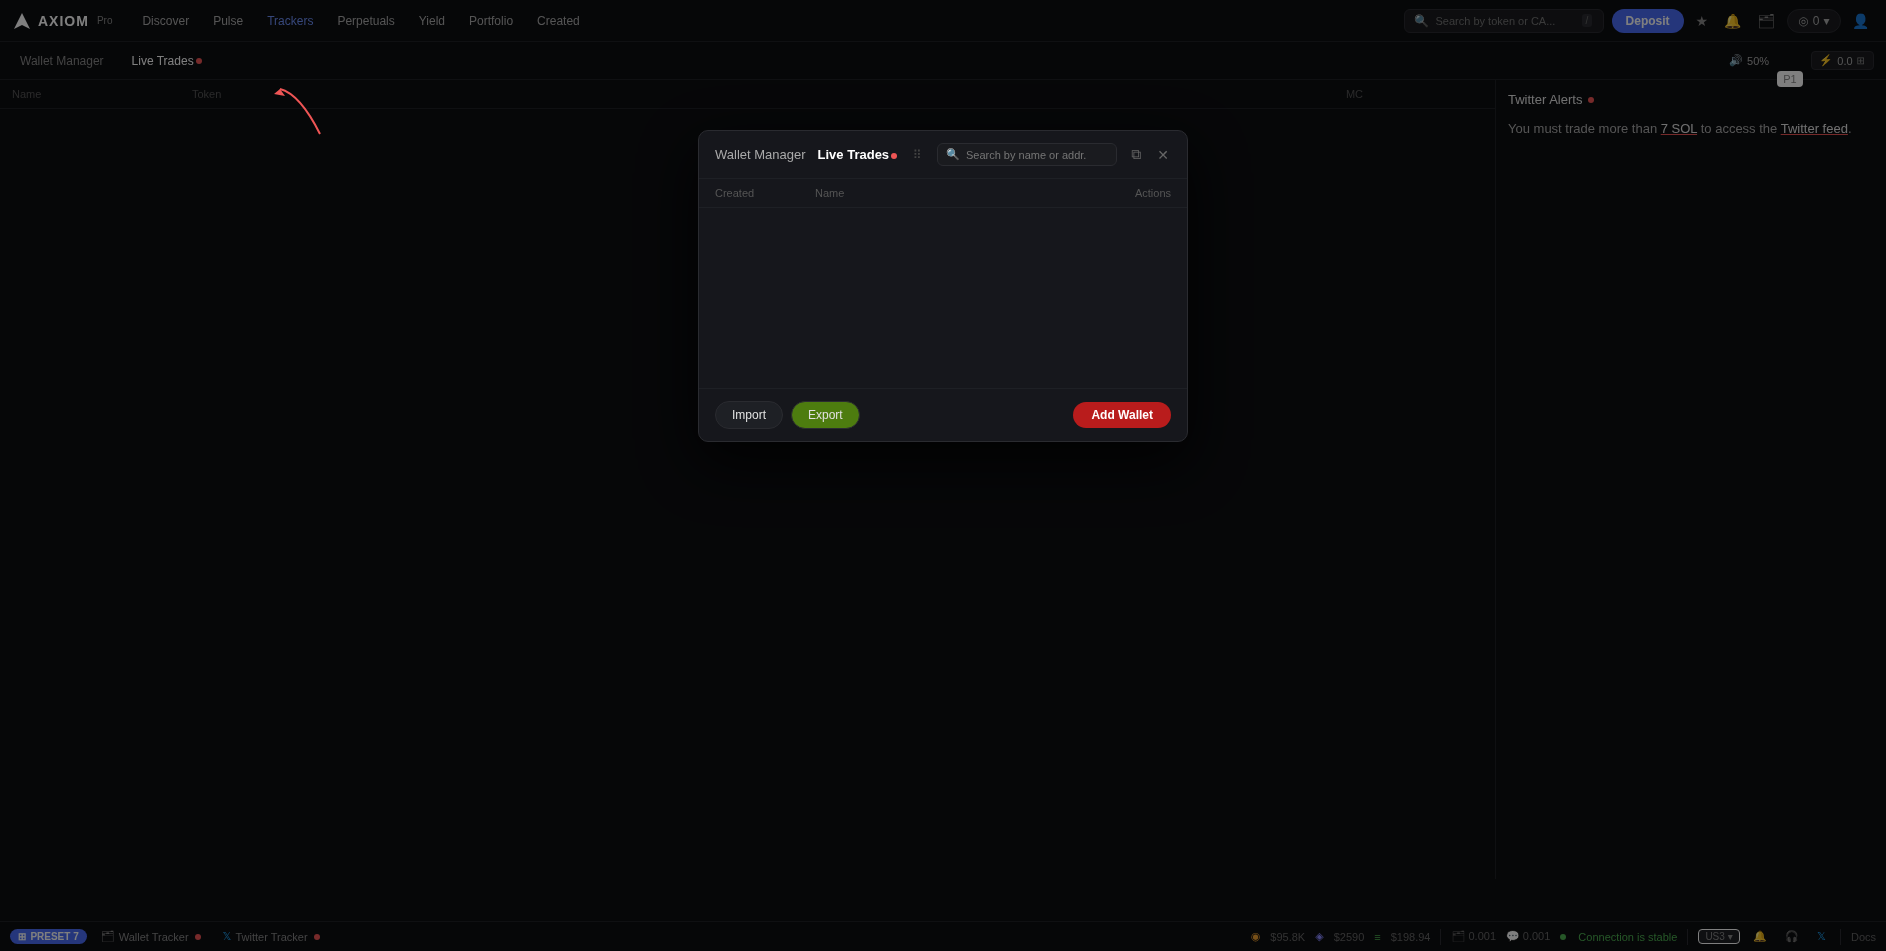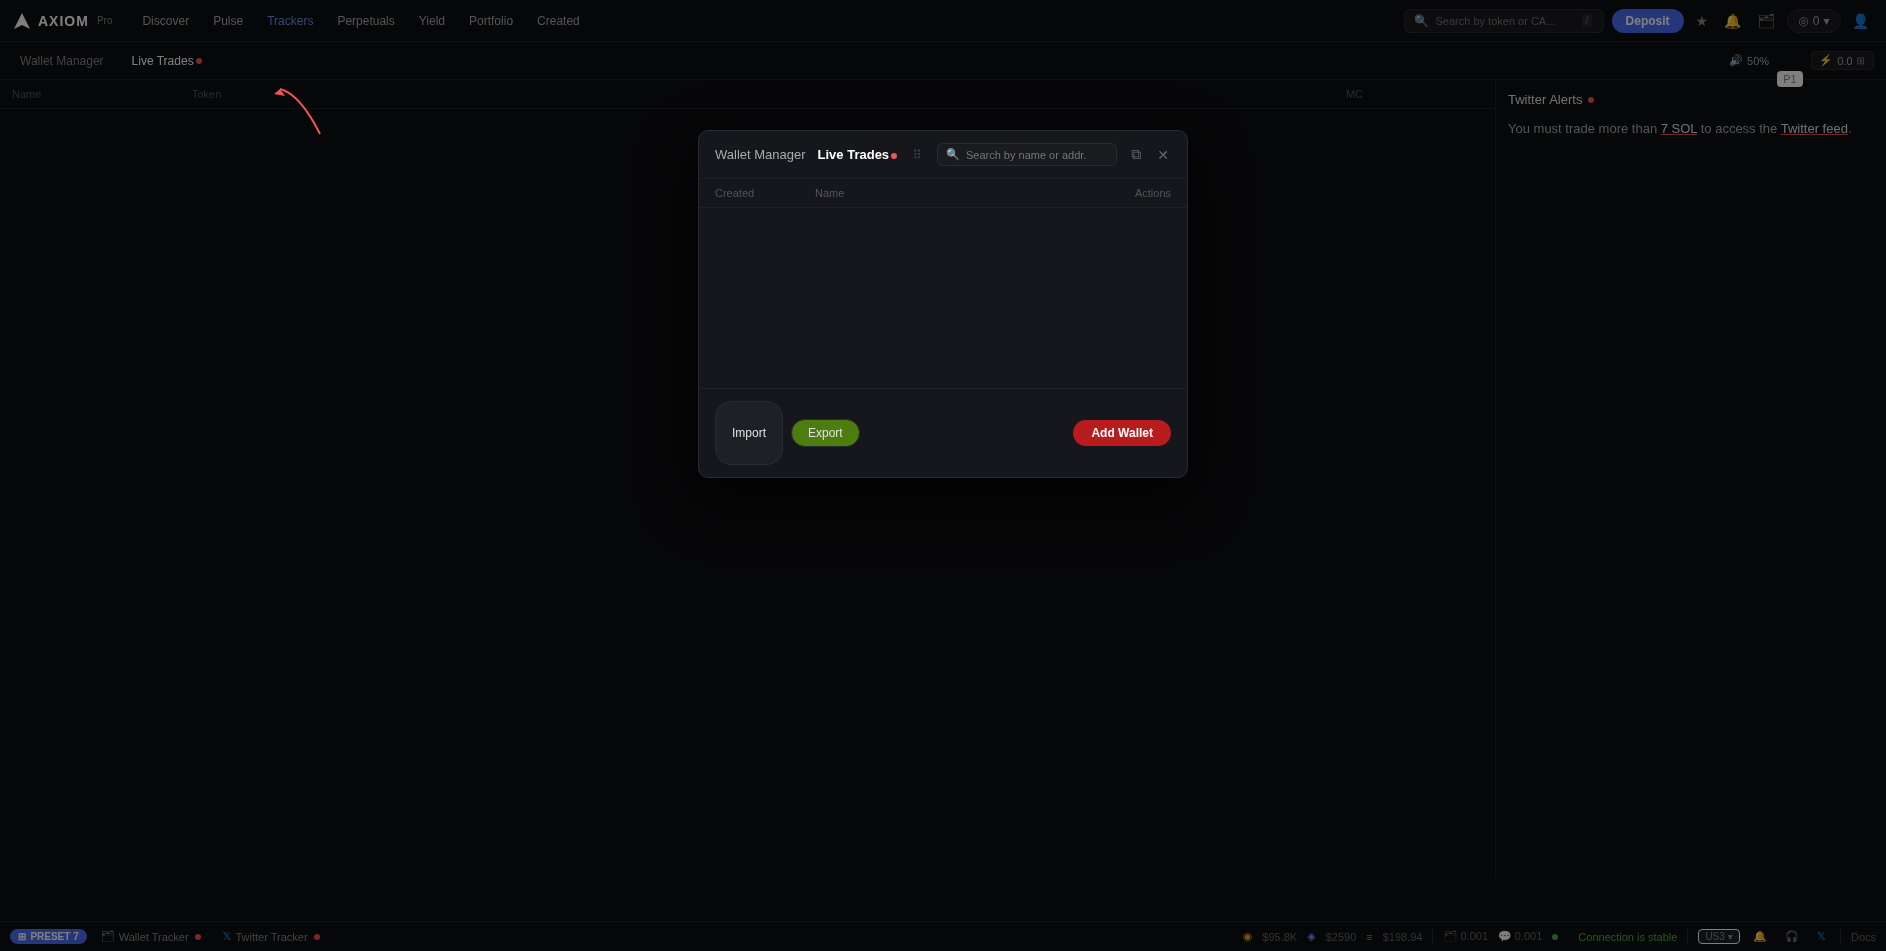--- a/index.html
+++ b/index.html
@@ -335,21 +335,21 @@
       align-items: center;
       padding: 12px 16px;
       gap: 8px;
       border-top: 1px solid #1e2025;
     }
     .import-btn {
       background: #1e2025;
       border: 1px solid #2a2b30;
       color: #e0e0e0;
       border-radius: 16px;
-      padding: 24px 16px;
+      padding: 6px 16px;
       font-size: 12px;
       cursor: pointer;
     }
     .export-btn {
       background: #4d7c0f;
       border: 1px solid #2a2b30;
       color: #e0e0e0;
       border-radius: 16px;
       padding: 6px 16px;
       font-size: 12px;
@@ -408,21 +408,21 @@
       margin-left: auto;
       display: flex;
       align-items: center;
       gap: 10px;
       font-size: 11px;
       color: #666;
     }
     .connection-status {
       display: flex;
       align-items: center;
-      gap: 20px;
+      gap: 12px;
       color: #4caf50;
       font-size: 11px;
     }
     .conn-dot {
       width: 6px;
       height: 6px;
       background: #4caf50;
       border-radius: 50%;
     }
     .region-badge {

